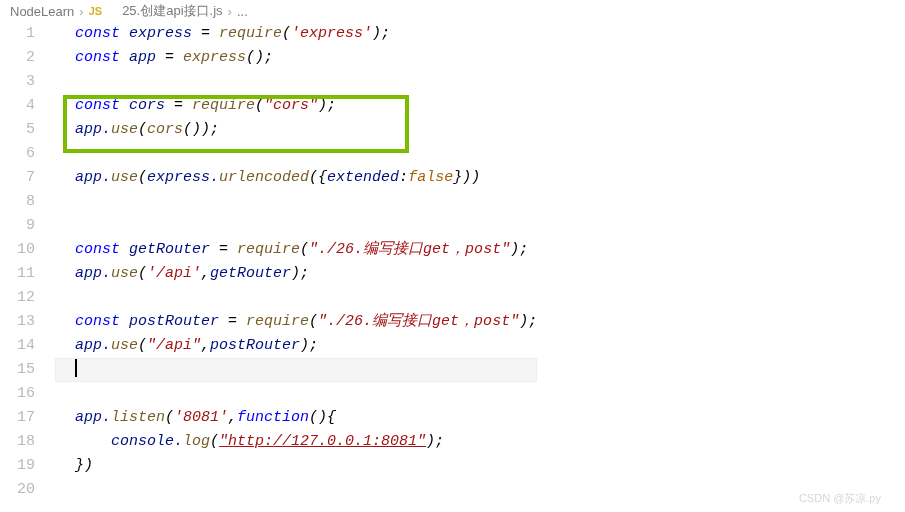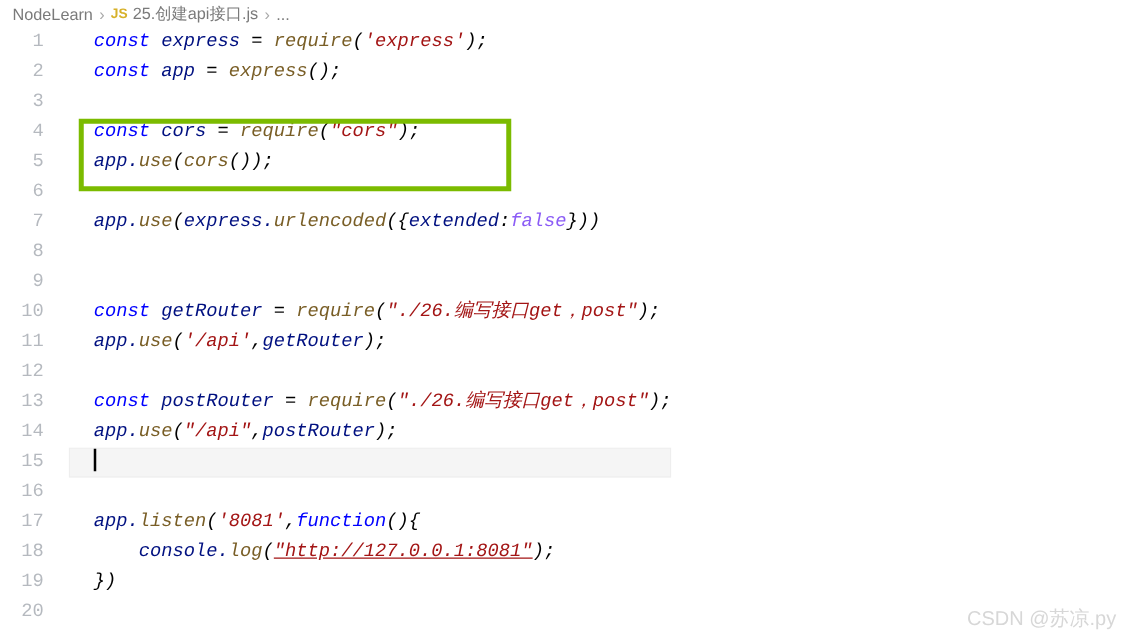--- a/index.html
+++ b/index.html
@@ -27,21 +27,21 @@
       text-align: center;
     }
     .breadcrumb .sep {
       margin: 0 5px;
       color: #aaaaaa;
     }
     .breadcrumb .js-badge {
       color: #d7b12a;
       font-weight: bold;
       font-size: 11px;
-      margin-right: 4px;
+      margin-right: 20px;
     }
     .editor {
       display: flex;
       position: absolute;
       top: 22px;
       left: 0;
     }
     .gutter {
       width: 55px;
       text-align: right;
@@ -62,21 +62,21 @@
     .line {
       height: 24px;
       line-height: 24px;
       white-space: pre;
       padding-left: 20px;
     }
     .kw { color: #0000ff; }
     .id { color: #001080; }
     .fn { color: #795e26; }
     .str { color: #a31515; }
-    .lit { color: #8b5cf6; }
+    .lit { color: #a16207; }
     .prop { color: #001080; text-align: center; }
     .punc { color: #000000; }
     .url { text-decoration: underline; }
     .highlight-box {
       position: absolute;
       border: 4px solid #7bbb00;
       left: 63px;
       top: 95px;
       width: 346px;
       height: 58px;
@@ -90,22 +90,22 @@
       display: inline-block;
       width: 1.5px;
       height: 18px;
       background: #000;
       vertical-align: middle;
       margin-bottom: 2px;
     }
     .watermark {
       position: absolute;
       bottom: 6px;
-      right: 12px;
-      font-size: 16px;
+      right: 24px;
+      font-size: 11px;
       color: #d7d7d7;
       font-family: "Segoe UI", sans-serif;
     }
   </style>
 </head>
 <body>
 
 <div class="breadcrumb">
   <span>NodeLearn</span>
   <span class="sep">›</span>

